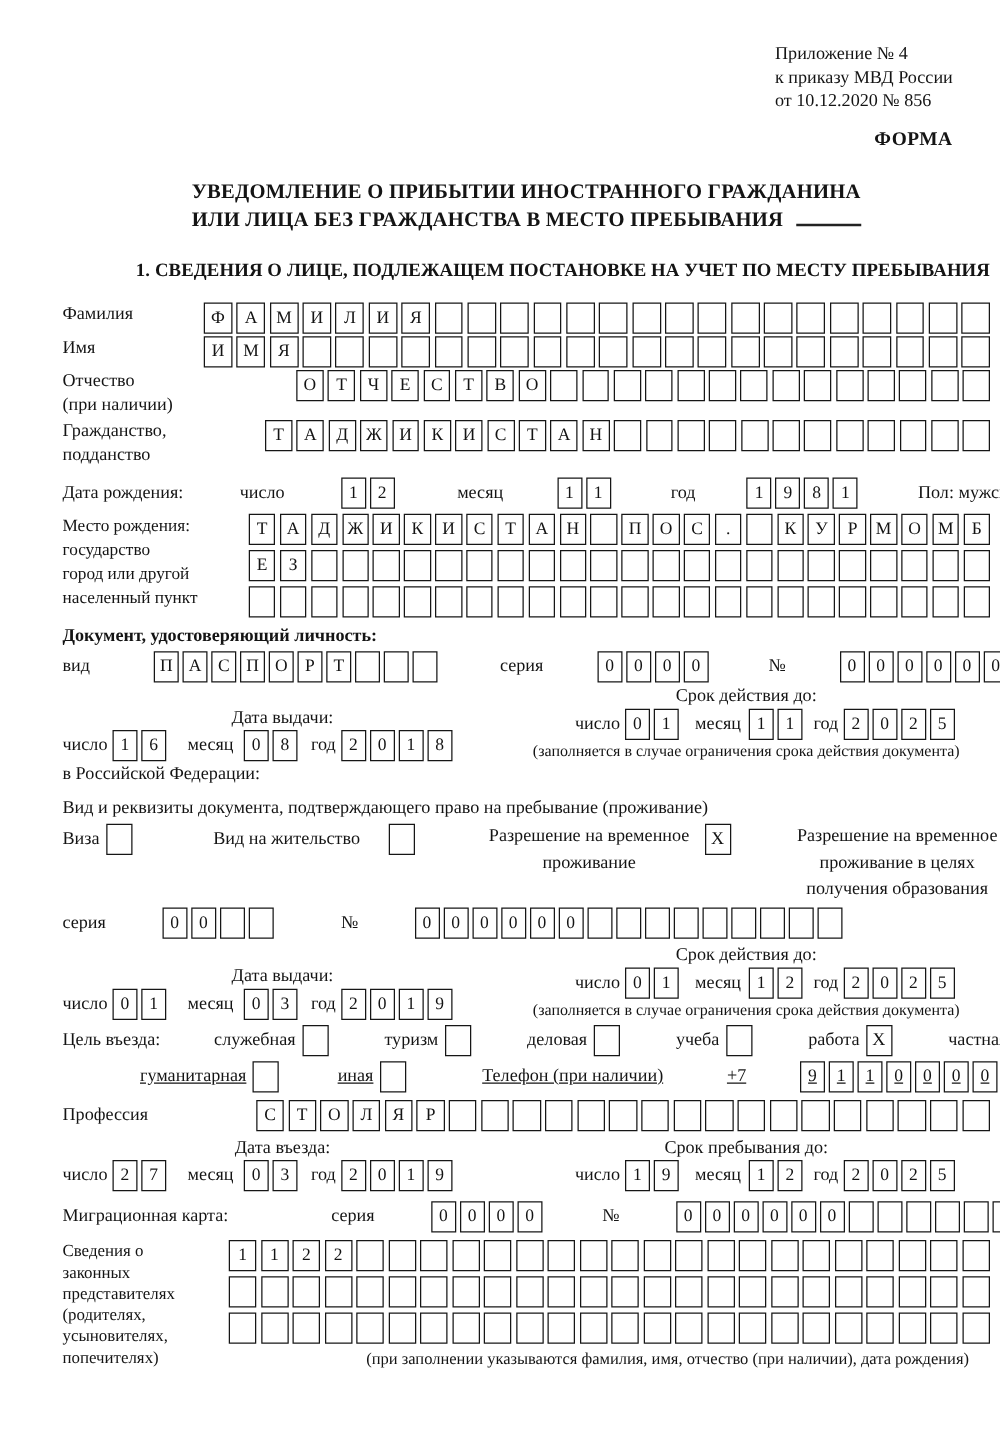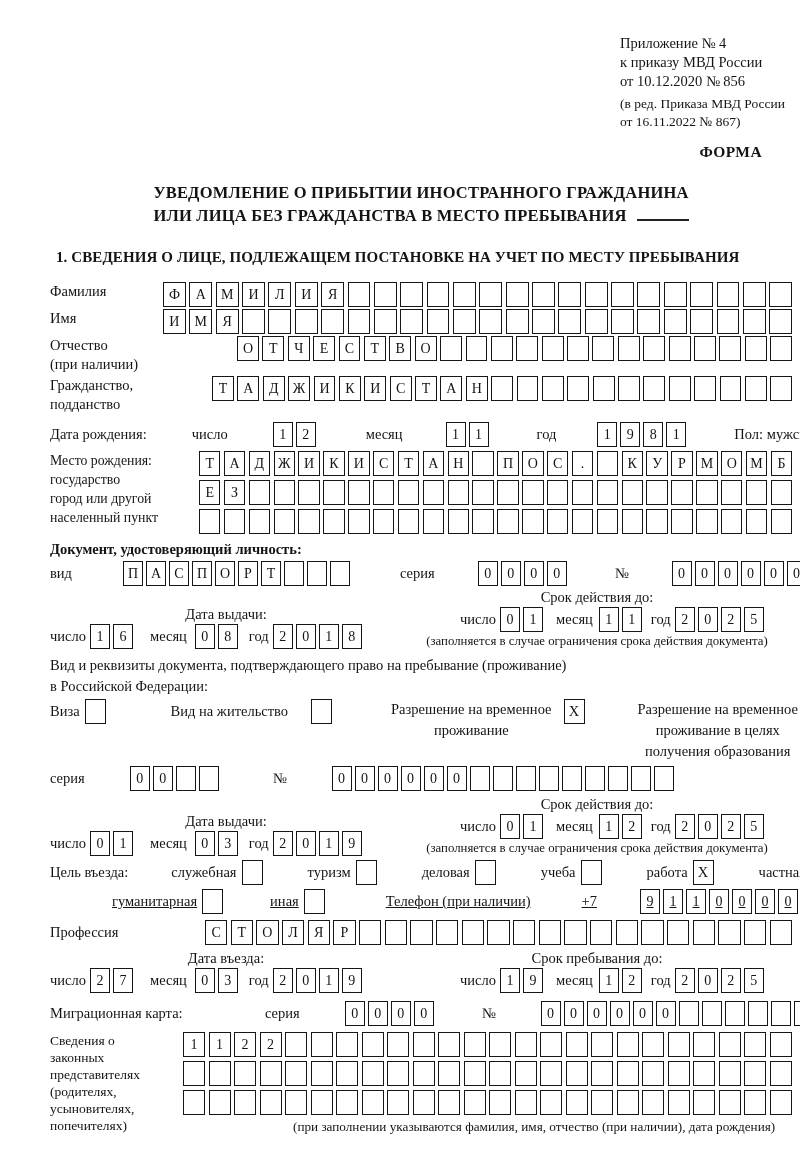--- a/index.html
+++ b/index.html
@@ -6,21 +6,21 @@
   html,body{width:800px;height:1163px;}
   body{background:#ffffff;color:#141414;font-family:"Liberation Serif","DejaVu Serif",serif;overflow:hidden;}
   .page{width:800px;height:1163px;padding:34px 8px 0 50px;background:#fff;}
 
   .appendix{margin-left:570px;font-size:14.5px;line-height:19px;}
   .appendix-note{margin-left:570px;font-size:13.5px;line-height:18px;margin-top:4px;}
   .forma{font-weight:bold;text-align:right;padding-right:30px;font-size:15.5px;margin-top:12px;letter-spacing:.4px;}
 
   .title{text-align:center;font-weight:bold;font-size:16.5px;line-height:23px;margin-top:20px;letter-spacing:.2px;}
   .blank-line{display:inline-block;width:52px;height:13px;border-bottom:2.2px solid #222;margin-left:10px;}
-  .sec1{font-weight:bold;font-size:15px;margin-top:22px;margin-left:6px;letter-spacing:.1px;}
+  .sec1{font-weight:bold;font-size:15px;margin-top:22px;margin-left:6px;letter-spacing:.1px;text-align:right;}
 
   .row{display:flex;align-items:flex-start;margin-bottom:2px;gap:37px;}
   .lbl{font-size:14.5px;line-height:19px;flex:none;}
   .lbl-sm{font-size:13.5px;line-height:17px;flex:none;}
 
   .cells{display:flex;flex:1 1 auto;min-width:0;}
   .cells.fixed{flex:0 0 auto;}
   .cell{flex:1 1 0;min-width:0;height:25px;border:1.7px solid #161616;margin-right:3.5px;
         display:flex;align-items:center;justify-content:center;font-size:14px;background:#fff;}
   .cell:last-child{margin-right:0;}
@@ -54,24 +54,20 @@
 </style>
 </head>
 <body>
 
 <div class="page">
 
   <div class="appendix">
     <div>Приложение № 4</div>
     <div>к приказу МВД России</div>
     <div>от 10.12.2020 № 856</div>
-  </div>
-  <div class="appendix-note">
-    <div>(в ред. Приказа МВД России</div>
-    <div>от 16.11.2022 № 867)</div>
   </div>
   <div class="forma">ФОРМА</div>
 
   <div class="title">
     <div>УВЕДОМЛЕНИЕ О ПРИБЫТИИ ИНОСТРАННОГО ГРАЖДАНИНА</div>
     <div>
       <span>ИЛИ ЛИЦА БЕЗ ГРАЖДАНСТВА В МЕСТО ПРЕБЫВАНИЯ</span><span class="blank-line"></span>
     </div>
   </div>
 
@@ -393,22 +389,22 @@
             <span class="cell">2</span>
             <span class="cell">0</span>
             <span class="cell">2</span>
             <span class="cell">5</span>
           </span>
       </div>
       <div class="dnote">(заполняется в случае ограничения срока действия документа)</div>
     </div>
   </div>
 
+  <div class="intro">в Российской Федерации:</div>
   <div class="intro mt6">Вид и реквизиты документа, подтверждающего право на пребывание (проживание)</div>
-  <div class="intro">в Российской Федерации:</div>
 
   <div class="row mt2" style="align-items:flex-start;">
     <span class="opt">
       <span class="olbl">Виза</span>
       <span class="cbx"></span>
     </span>
     <span class="opt" style="margin-left:28px">
       <span class="olbl">Вид на жительство</span>
       <span class="cbx" style="margin-left:18px"></span>
     </span>

